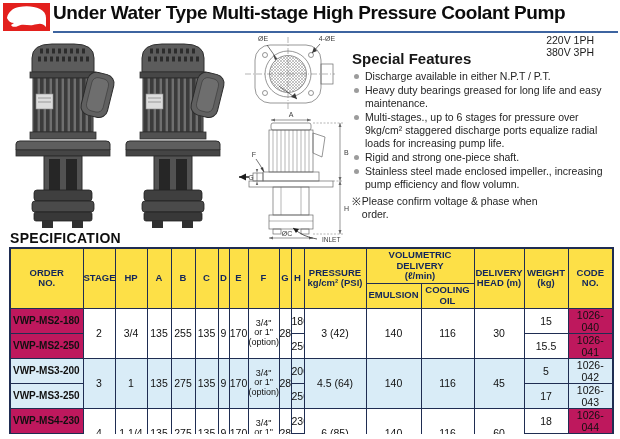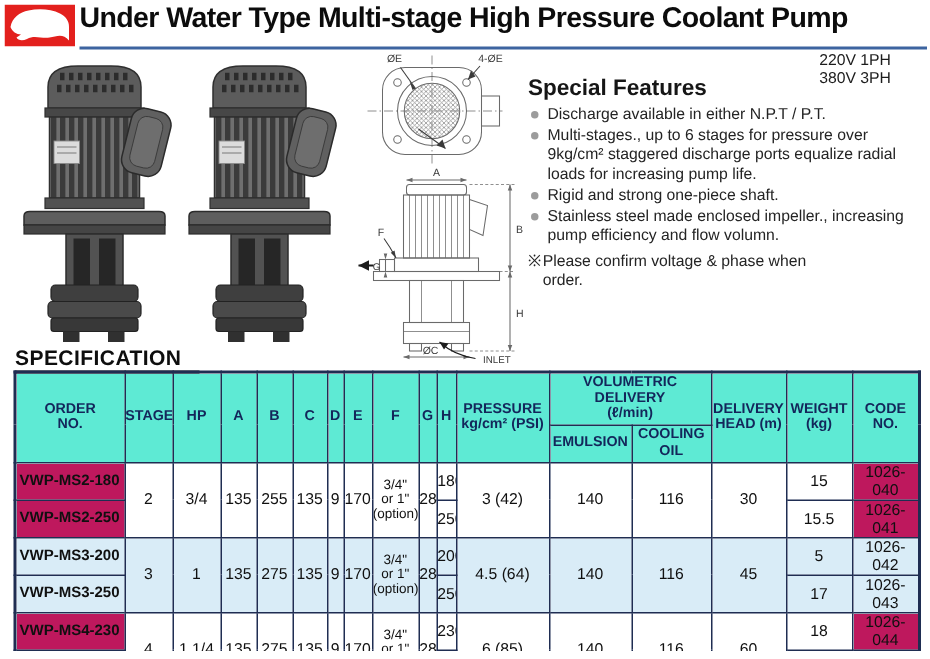--- a/index.html
+++ b/index.html
@@ -25,21 +25,21 @@
   .feat-note{display:flex;font-size:10.5px;line-height:13px;color:#242424;margin-top:4px;}
   .feat-note .mark{flex:0 0 auto;margin-right:1px;}
   .feat-note .txt{width:200px;}
 
   
   .spec-heading{position:absolute;left:10px;top:230px;font-size:14px;font-weight:bold;color:#0e0e0e;
         letter-spacing:0.3px;border-bottom:2px solid #0e0e0e;padding:0 12px 1px 0;}
   table.spec{position:absolute;left:9px;top:247px;width:603px;border-collapse:collapse;table-layout:fixed;
         border:2px solid #1f2d52;font-size:10.5px;}
   table.spec th,table.spec td{border:1px solid #1f2d52;padding:0;text-align:center;vertical-align:middle;overflow:hidden;}
-  table.spec thead th{background:#5eead4;color:#13265a;font-size:9.5px;font-weight:bold;line-height:10.5px;}
+  table.spec thead th{background:#fde047;color:#13265a;font-size:9.5px;font-weight:bold;line-height:10.5px;}
   table.spec tbody td{background:#ffffff;color:#101010;}
   table.spec tr.blue td{background:#d9ecf7;margin-left:23px;}
   table.spec td.peach{background:#be185d;}
   table.spec td.bold{font-weight:bold;font-size:10px;}
   table.spec td.left{text-align:left;padding-left:2px;}
   .pre{white-space:pre-line;}
   table.spec td.small{font-size:9px;line-height:9.5px;}
   tr.h35{height:35px;} tr.h25{height:25px;}
 
   svg text{font-family:"Liberation Sans",sans-serif;}
@@ -193,20 +193,24 @@
       <path d="M66,197 L69,202 L72,198 Z" fill="#1c1c1c" stroke="none"></path>
       <text x="95" y="211" font-size="6.5" fill="#3a3a3a" stroke="none" text-anchor="start">INLET</text>
     </svg>
   </div>
 
   <div class="features">
     <h2>Special Features</h2>
     <div class="feat-item">
       <span class="dot"></span>
       <span>Discharge available in either N.P.T / P.T.</span>
+    </div>
+    <div class="feat-item">
+      <span class="dot"></span>
+      <span>Heavy duty bearings greased for long life and easy maintenance.</span>
     </div>
     <div class="feat-item">
       <span class="dot"></span>
       <span>Multi-stages., up to 6 stages for pressure over 9kg/cm² staggered discharge ports equalize radial loads for increasing pump life.</span>
     </div>
     <div class="feat-item">
       <span class="dot"></span>
       <span>Rigid and strong one-piece shaft.</span>
     </div>
     <div class="feat-item">

